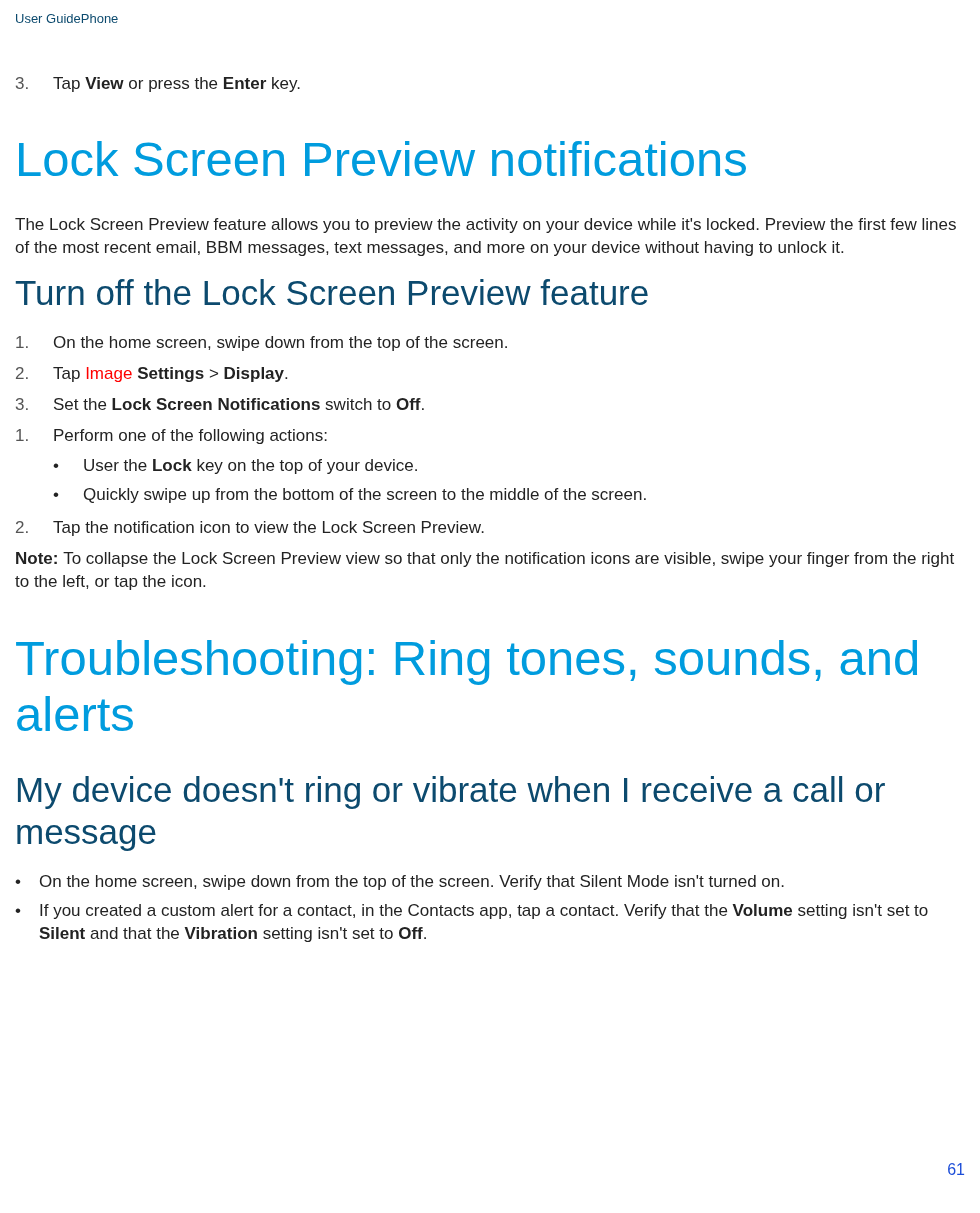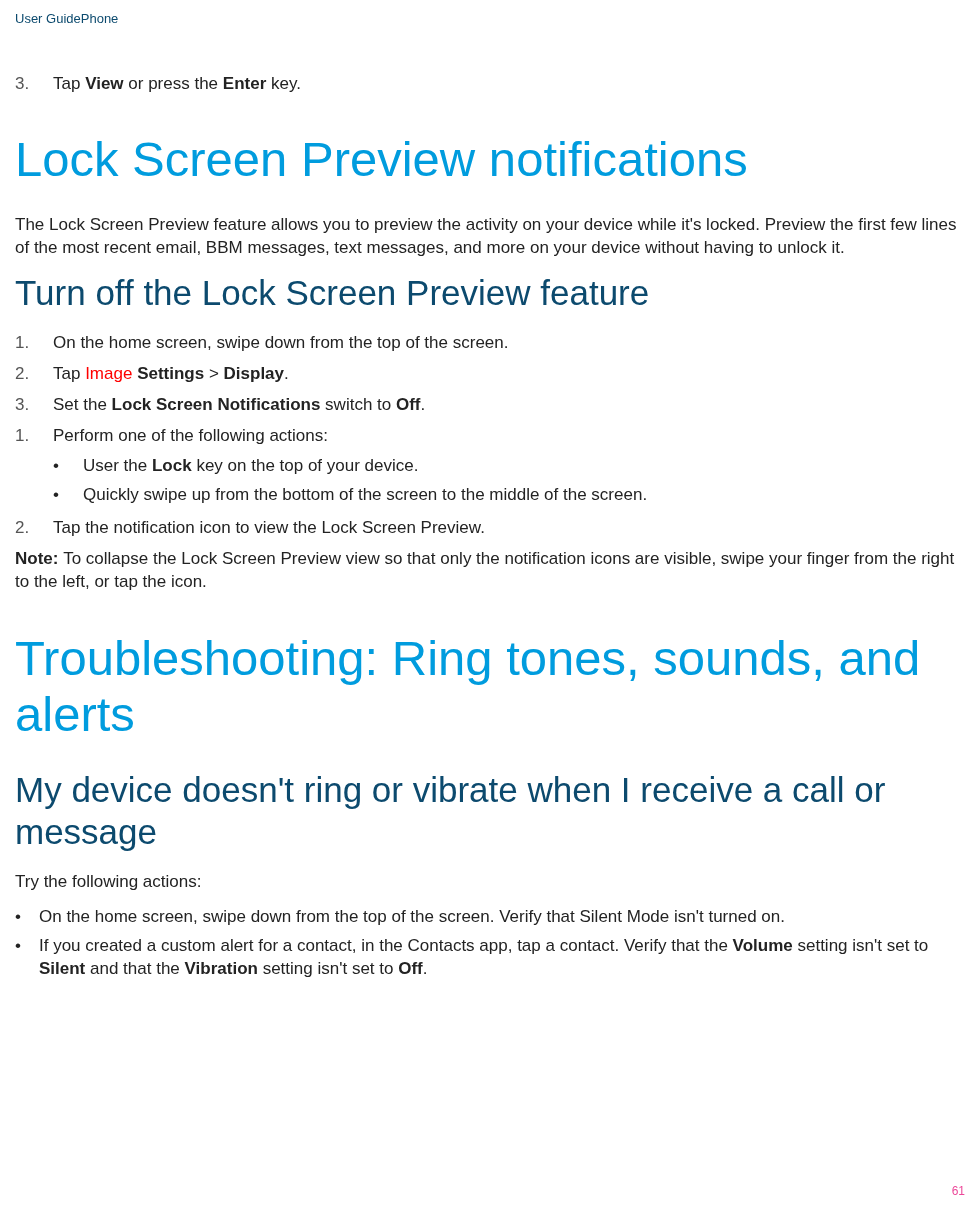--- a/index.html
+++ b/index.html
@@ -64,24 +64,24 @@
   }
   p.body { margin-bottom: 12px; }
   .img-ph {
     color: #ff0000;
     font-weight: 400;
   }
   b, .bold { font-weight: 700; }
   .note-label { font-weight: 700; }
   .page-num {
     position: absolute;
-    bottom: 14px;
+    bottom: 32px;
     right: 15px;
-    font-size: 12px;
-    color: #ec4899;
+    font-size: 16px;
+    color: #1d4ed8;
   }
   .ol-group { margin-bottom: 8px; }
   .bullet-group { margin-bottom: 10px; margin-top: 4px; }
 </style>
 </head>
 <body>
 
 <div class="header-row">
   <span>User Guide</span>
   <span>Phone</span>
@@ -148,21 +148,20 @@
   </div>
 
   <p class="body">
     <span class="note-label">Note: </span><span>To collapse the Lock Screen Preview view so that only the notification icons are visible, swipe your finger from the right to the left, or tap the icon.</span>
   </p>
 
   <h1 class="blue">Troubleshooting: Ring tones, sounds, and alerts</h1>
 
   <h2 class="dark">My device doesn't ring or vibrate when I receive a call or message</h2>
 
-  <p class="body">Try the following actions:</p>
 
   <div class="bullet-group">
     <div class="bullet-item top-bullet">
       <div class="dot">•</div>
       <div class="ol-body">On the home screen, swipe down from the top of the screen. Verify that Silent Mode isn't turned on.</div>
     </div>
     <div class="bullet-item top-bullet">
       <div class="dot">•</div>
       <div class="ol-body">
         <span>If you created a custom alert for a contact, in the Contacts app, tap a contact. Verify that the </span><b>Volume</b><span> setting isn't set to </span><b>Silent</b><span> and that the </span><b>Vibration</b><span> setting isn't set to </span><b>Off</b><span>.</span>

